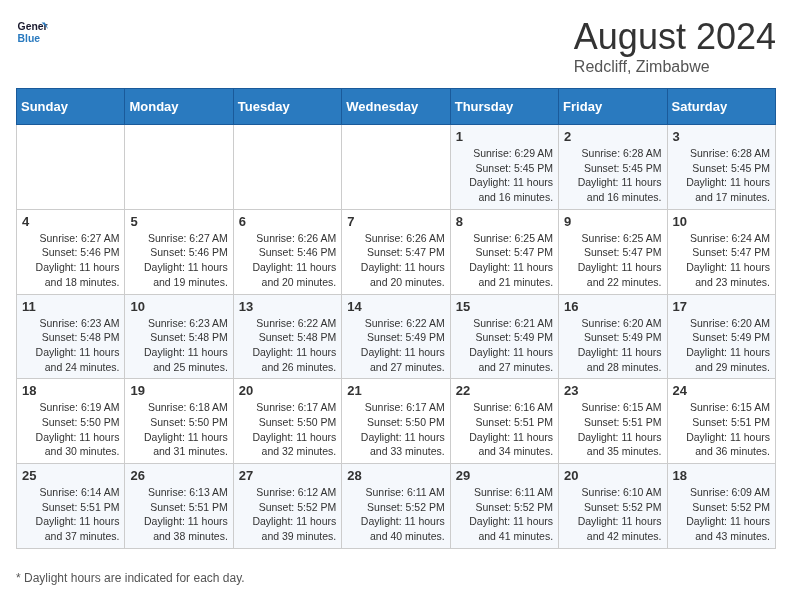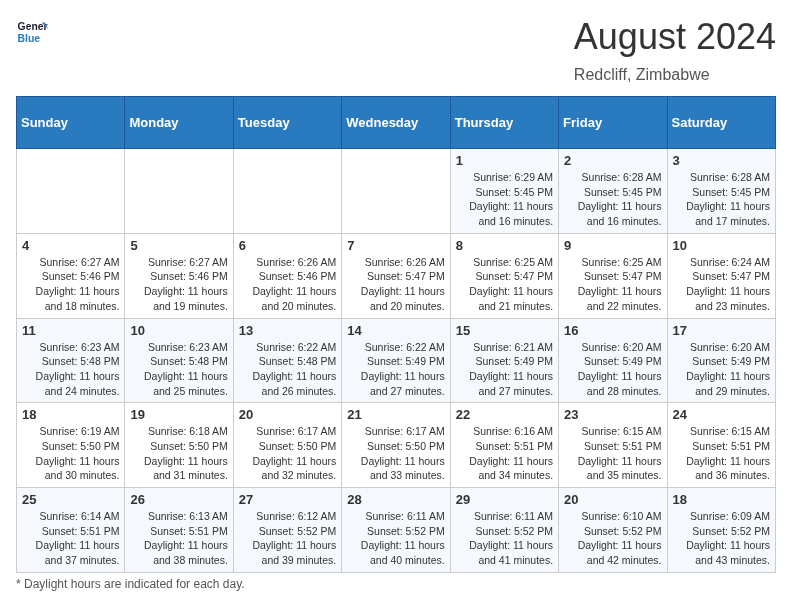--- a/index.html
+++ b/index.html
@@ -29,31 +29,30 @@
       text-align: left;
     }
     .month-year {
       font-size: 36px;
       color: #333;
       font-weight: normal;
     }
     .location {
       font-size: 16px;
       color: #555;
-      margin-top: 8px;
     }
     .calendar-table {
       width: 100%;
       border-collapse: collapse;
       table-layout: fixed;
     }
     .calendar-table thead th {
       background-color: #2a7abf;
       color: #fff;
-      padding: 18px 4px;
+      padding: 10px 4px;
       text-align: left;
       font-size: 13px;
       border: 1px solid #1a5a9a;
     }
     .calendar-table tbody td {
       border: 1px solid #ccc;
       vertical-align: top;
       padding: 4px 5px;
       font-size: 11px;
       color: #333;
@@ -72,21 +71,21 @@
     .cell-info {
       font-size: 10.5px;
       line-height: 1.4;
       color: #333;
       text-align: right;
     }
     .empty-cell {
       background: #fff !important;
     }
     .footer-note {
-      margin-top: 4px;
+      margin-top: 22px;
       font-size: 12px;
       color: #555;
     }
   </style>
 </head>
 <body>
 
 <div class="header-area">
   <div class="logo">
     <svg class="logo-icon" viewBox="0 0 40 40">

